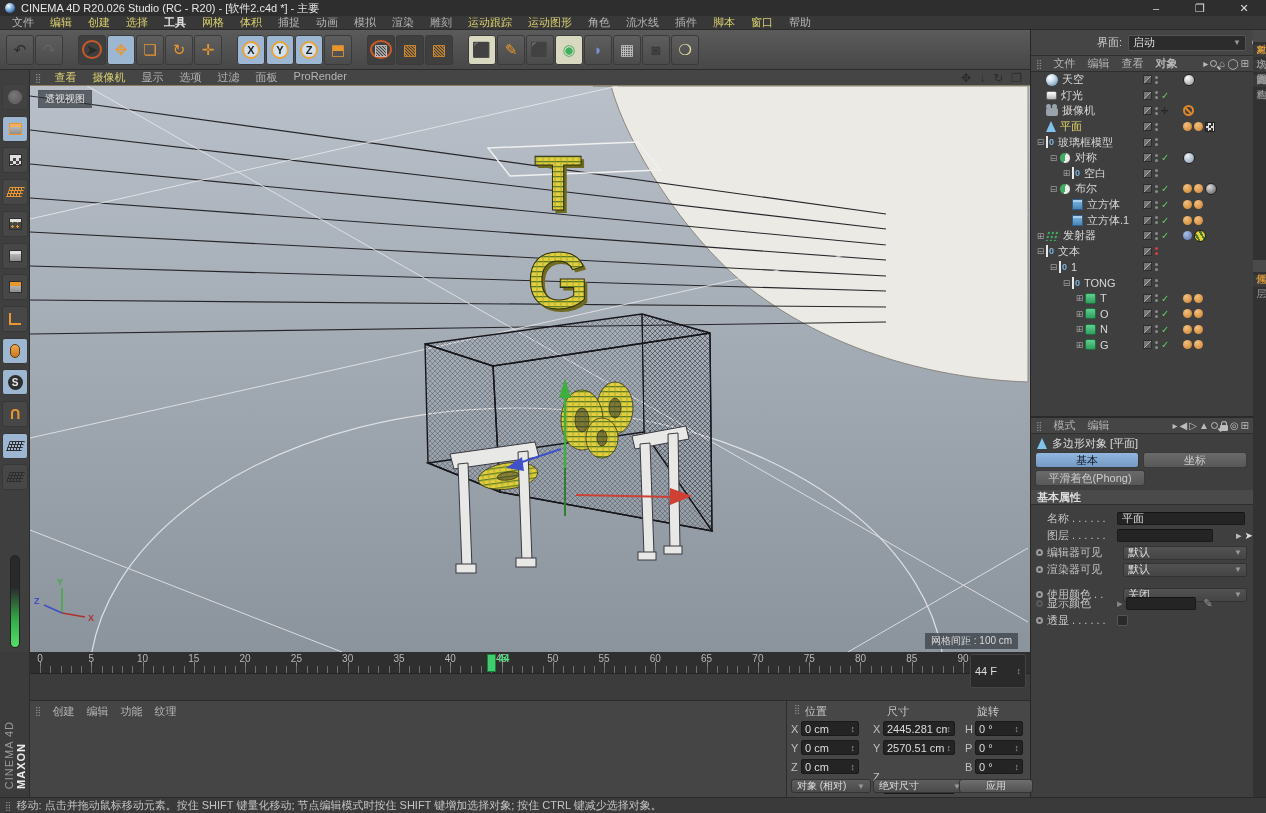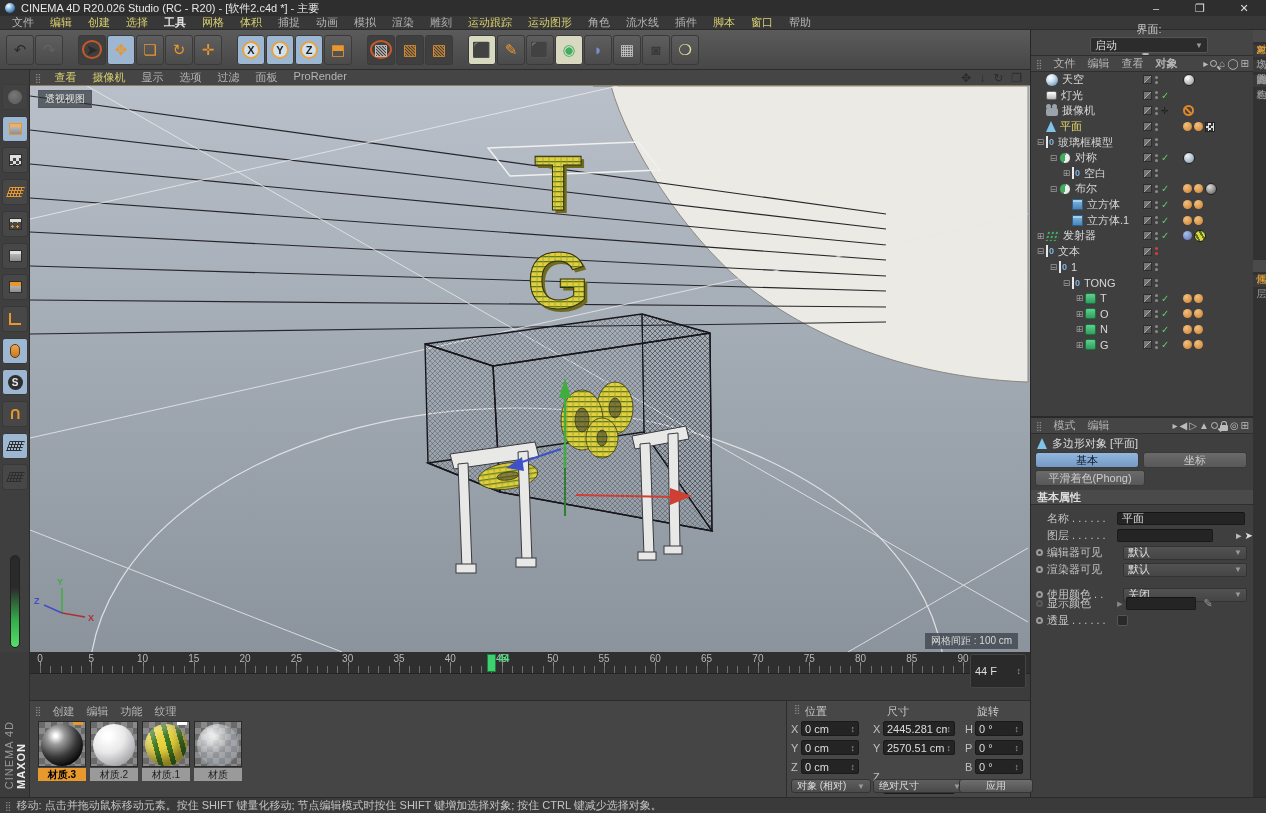--- a/index.html
+++ b/index.html
@@ -44,21 +44,21 @@
   #greenbar{left:10px;top:485px;width:10px;height:93px;border-radius:5px;background:linear-gradient(#2a2a2a,#2a2a2a 35%,#35aa4a 70%,#55e06a);border:1px solid #222;position:absolute;}
   
   #vpbar{left:30px;top:70px;width:1000px;height:16px;background:#454545;display:flex;align-items:center;border-bottom:1px solid #8a7f63;}
   .handle{color:#8a8a8a;font-size:9px;padding:0 5px;}
   #vpnav{margin-left:auto;display:flex;gap:8px;padding-right:8px;color:#2b2b2b;font-size:12px;}
   #vpcanvas{left:30px;top:86px;width:1000px;height:566px;background:#9aa2ab;}
   #vplabel{left:38px;top:90px;background:rgba(40,44,50,.65);color:#e2e2e2;font-size:10px;padding:1px 6px;border:1px solid #55595f;}
   #gridlabel{left:925px;top:633px;background:rgba(58,64,72,.75);color:#d8d8d8;font-size:10px;padding:1px 6px;}
   
   #rightpanel{left:1030px;top:30px;width:236px;height:783px;background:#3f3f3f;border-left:1px solid #262626;}
-  #ifrow{position:absolute;left:0;top:0;width:236px;height:26px;background:#454545;display:flex;align-items:center;justify-content:flex-end;border-bottom:1px solid #2e2e2e;flex-direction:column;}
+  #ifrow{position:absolute;left:0;top:0;width:236px;height:26px;background:#454545;display:flex;align-items:center;justify-content:flex-end;border-bottom:1px solid #2e2e2e;}
   #ifdrop{width:118px;height:16px;background:#2c2c2c;border:1px solid #555;border-radius:2px;display:flex;align-items:center;padding:0 4px;margin:0 6px 0 6px;color:#ddd;}
   .dd-arrow{margin-left:auto;font-size:8px;color:#999;}
   .pmenubar{position:absolute;left:0;width:222px;height:16px;background:#454545;display:flex;align-items:center;border-bottom:1px solid #2e2e2e;}
   .pmenu-item{padding:0 6px;font-size:11px;color:#b4b4b4;}
   .picon{margin-left:2px;color:#bbb;font-size:10px;display:inline-flex;align-items:center;}
   .pspread{margin-left:auto;display:flex;align-items:center;padding-right:4px;}
   .i-search{width:7px;height:7px;border:1.5px solid #bbb;border-radius:50%;position:relative;display:inline-block;}
   .i-search::after{content:"";position:absolute;left:6px;top:6px;width:4px;height:1.5px;background:#bbb;transform:rotate(45deg);}
   .i-lock{width:8px;height:6px;background:#bbb;border-radius:1px;position:relative;display:inline-block;margin-top:4px;}
   .i-lock::before{content:"";position:absolute;left:1px;top:-4px;width:4px;height:4px;border:1.5px solid #bbb;border-bottom:none;border-radius:3px 3px 0 0;}
@@ -960,48 +960,20 @@
   </div>
   <div id="matmgr" class="abs">
     <div id="mmenubar">
         <span class="handle">⣿</span>
         <span class="pmenu-item c-y">创建</span>
         <span class="pmenu-item c-y">编辑</span>
         <span class="pmenu-item">功能</span>
         <span class="pmenu-item">纹理</span>
         <span class="pspread"></span>
       </div>
-    <div id="matlist">
-        <div class="mat">
-          <div class="mat-thumb">
-            <div class="mat-sphere ms-dark"></div>
-            <div class="mat-mark" style="background: rgb(232, 153, 46);"></div>
-          </div>
-          <div class="mat-label sel">材质.3</div>
-        </div>
-        <div class="mat">
-          <div class="mat-thumb">
-            <div class="mat-sphere ms-white"></div>
-          </div>
-          <div class="mat-label">材质.2</div>
-        </div>
-        <div class="mat">
-          <div class="mat-thumb">
-            <div class="mat-sphere ms-stripes"></div>
-            <div class="mat-mark" style="background: rgb(255, 255, 255);"></div>
-          </div>
-          <div class="mat-label">材质.1</div>
-        </div>
-        <div class="mat">
-          <div class="mat-thumb">
-            <div class="mat-sphere ms-glass"></div>
-          </div>
-          <div class="mat-label">材质</div>
-        </div>
-      </div>
   </div>
   <div id="coordmgr" class="abs">
       <span class="handle" style="position: absolute; left: 2px; top: 3px;">⣿</span>
       <span class="chdr" style="left: 18px;">位置</span>
       <div class="crow" style="left: 4px; top: 20px;">
         <span class="clbl">X</span>
         <span class="cinput" style="width: 58px;">
           <span style="overflow: hidden; white-space: nowrap;">0 cm</span>
           <span class="spin">↕</span>
         </span>

